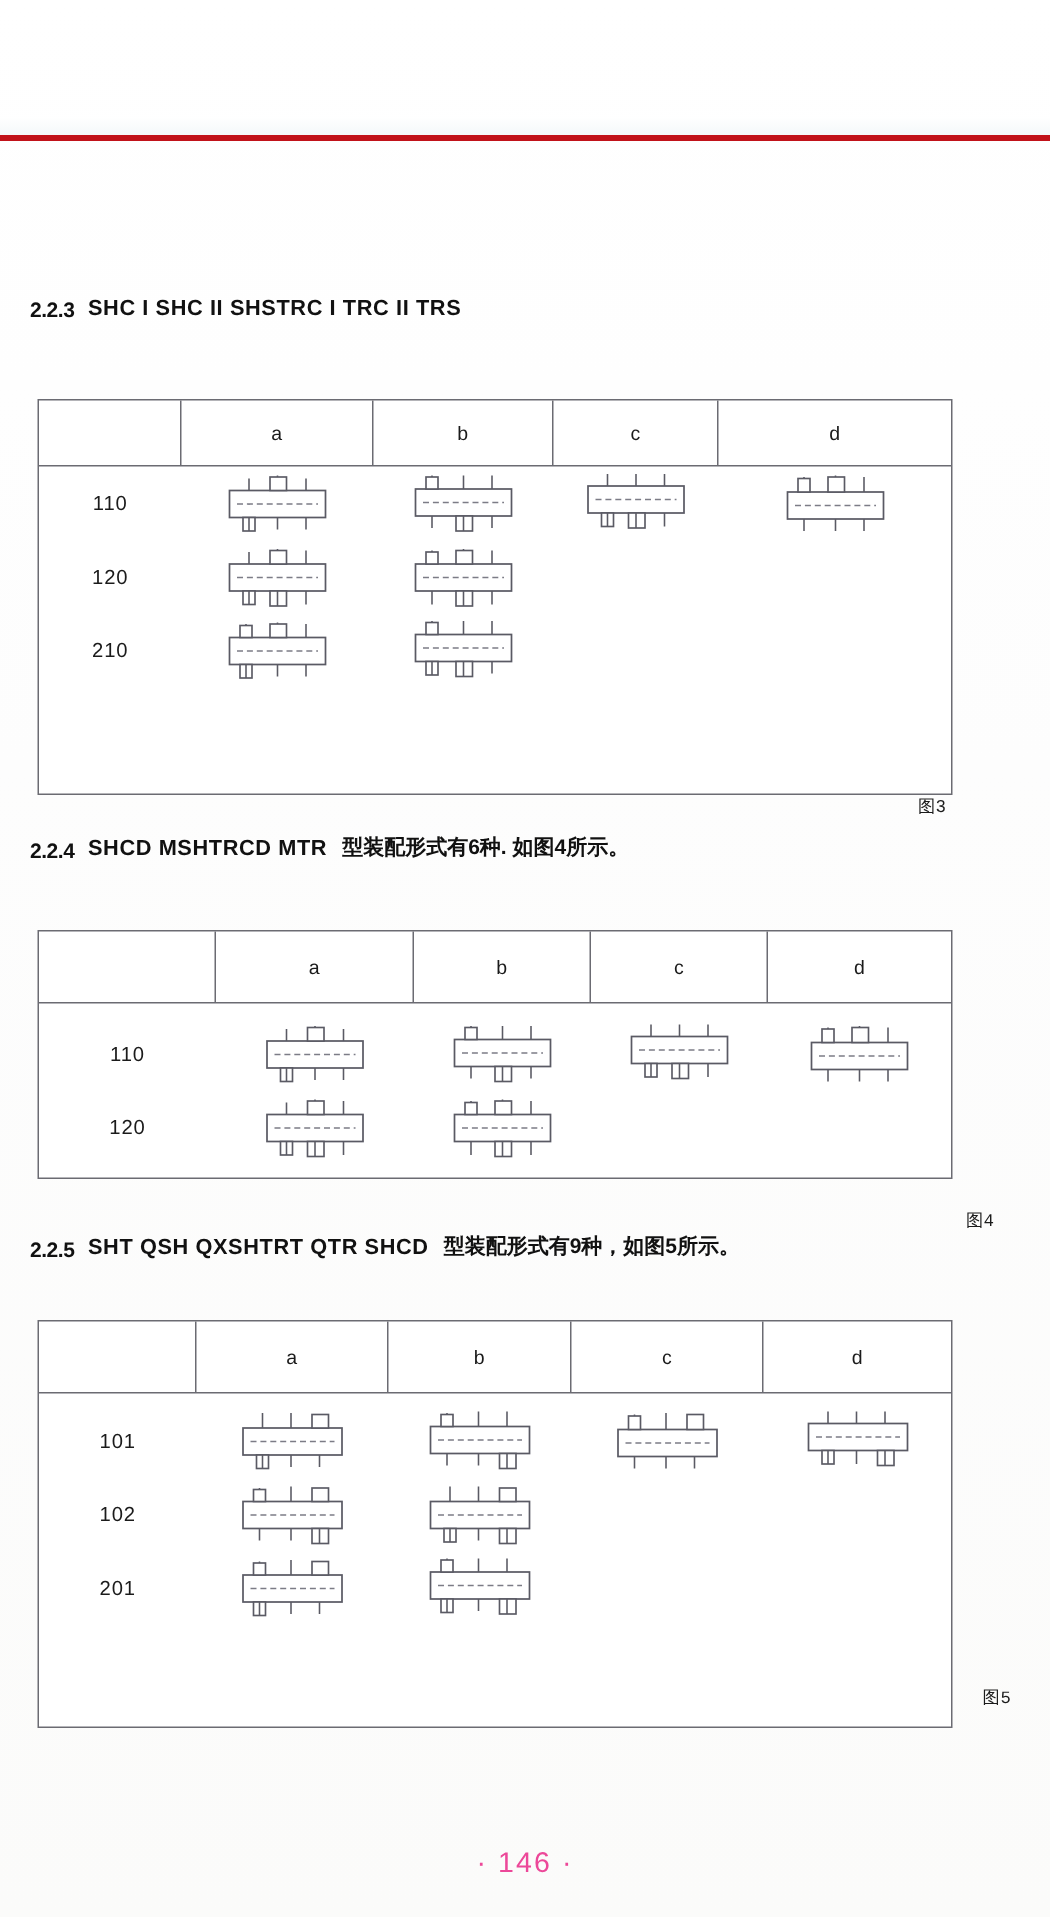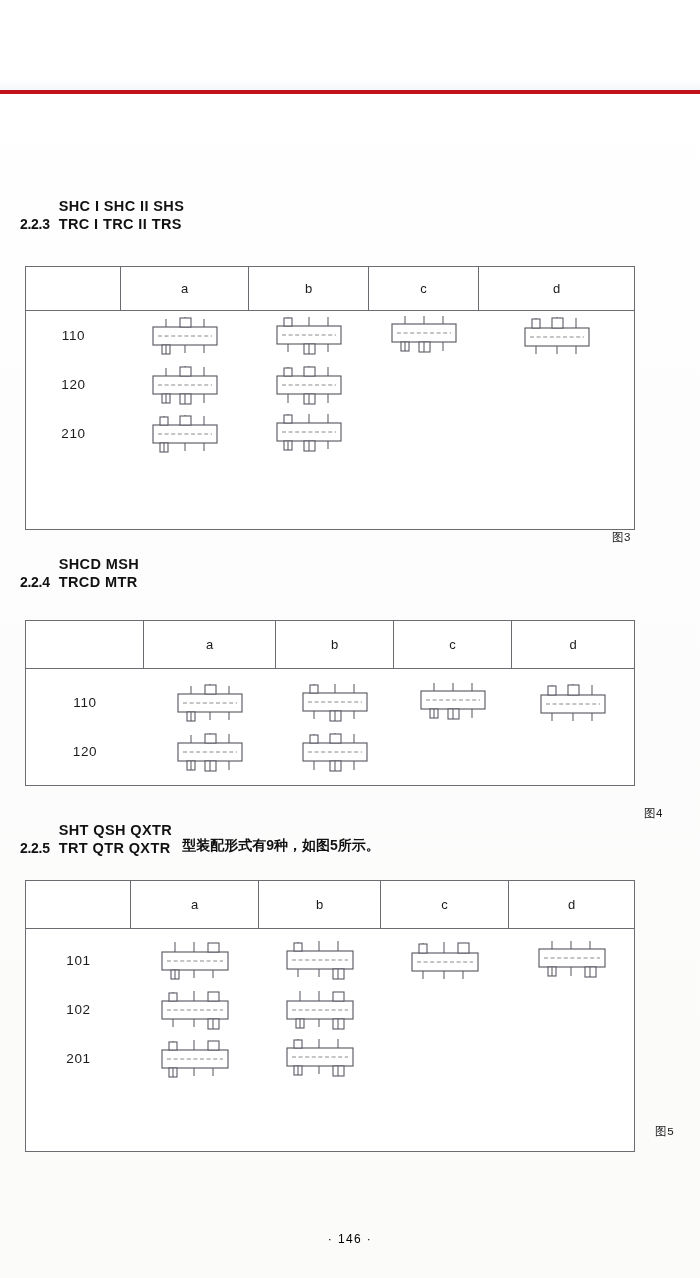--- a/index.html
+++ b/index.html
@@ -50,21 +50,21 @@
     font-size: 14px;
     font-weight: 700;
     letter-spacing: -0.3px;
     color: #111;
     margin-right: 9px;
     align-self: flex-end;
     padding-bottom: 2px;
   }
   .sec-codes {
     display: flex;
-    flex-direction: column;
+    flex-direction: row;
     line-height: 1.24;
     margin-right: 10px;
   }
   .sec-codes span {
     font-size: 14.5px;
     font-weight: 700;
     letter-spacing: 0.4px;
     white-space: nowrap;
     color: #111;
   }
@@ -129,23 +129,23 @@
     font-size: 11.5px;
     color: #1b1b1b;
     letter-spacing: 0.5px;
   }
 
   
   .page-number {
     position: absolute;
     left: 0; right: 0;
     text-align: center;
-    font-size: 12px;
+    font-size: 19px;
     letter-spacing: 1.4px;
-    color: #000000;
+    color: #ec4899;
   }
 
   
   svg.unit { display:block; }
   svg.unit .body   { fill:#ffffff; stroke:#5a5a64; stroke-width:1.15; }
   svg.unit .tab    { fill:#ffffff; stroke:#5a5a64; stroke-width:1.1; }
   svg.unit .shaft  { stroke:#5a5a64; stroke-width:1.05; }
   svg.unit .center { stroke:#7c7c86; stroke-width:0.9; stroke-dasharray:4 2.6; }
 </style>
 </head>
@@ -311,20 +311,21 @@
 </div>
 
 <div class="fig-caption" style="left:612px; top:530px;">图3</div>
 
 <div class="section" style="left:20px; top:556px;">
   <div class="sec-num">2.2.4</div>
   <div class="sec-codes">
     <span>SHCD MSH</span>
     <span>TRCD MTR</span>
   </div>
+  <div class="sec-desc">型装配形式有6种. 如图4所示。</div>
 </div>
 
 <div class="fig-table" id="table-224" style="left:25px; top:620px; width:610px; height:166px;">
   <div class="fig-head" style="height:48px;">
     <div class="hcell" style="width:118px;"></div>
     <div class="hcell" style="width:132px;">a</div>
     <div class="hcell" style="width:118px;">b</div>
     <div class="hcell" style="width:118px;">c</div>
     <div class="hcell" style="width:122px;">d</div>
   </div>
@@ -427,22 +428,22 @@
     </div>
 
   </div>
 </div>
 
 <div class="fig-caption" style="left:612px; top:806px;margin-left:32px;">图4</div>
 
 <div class="section" style="left:20px; top:822px;">
   <div class="sec-num">2.2.5</div>
   <div class="sec-codes">
-    <span>SHT QSH QXTR</span>
-    <span>TRT QTR QXTR</span>
+    <span>SHT QSH QXSH</span>
+    <span>TRT QTR SHCD</span>
   </div>
   <div class="sec-desc">型装配形式有9种，如图5所示。</div>
 </div>
 
 <div class="fig-table" id="table-225" style="left:25px; top:880px; width:610px; height:272px;">
   <div class="fig-head" style="height:48px;">
     <div class="hcell" style="width:105px;"></div>
     <div class="hcell" style="width:128px;">a</div>
     <div class="hcell" style="width:122px;">b</div>
     <div class="hcell" style="width:128px;">c</div>

